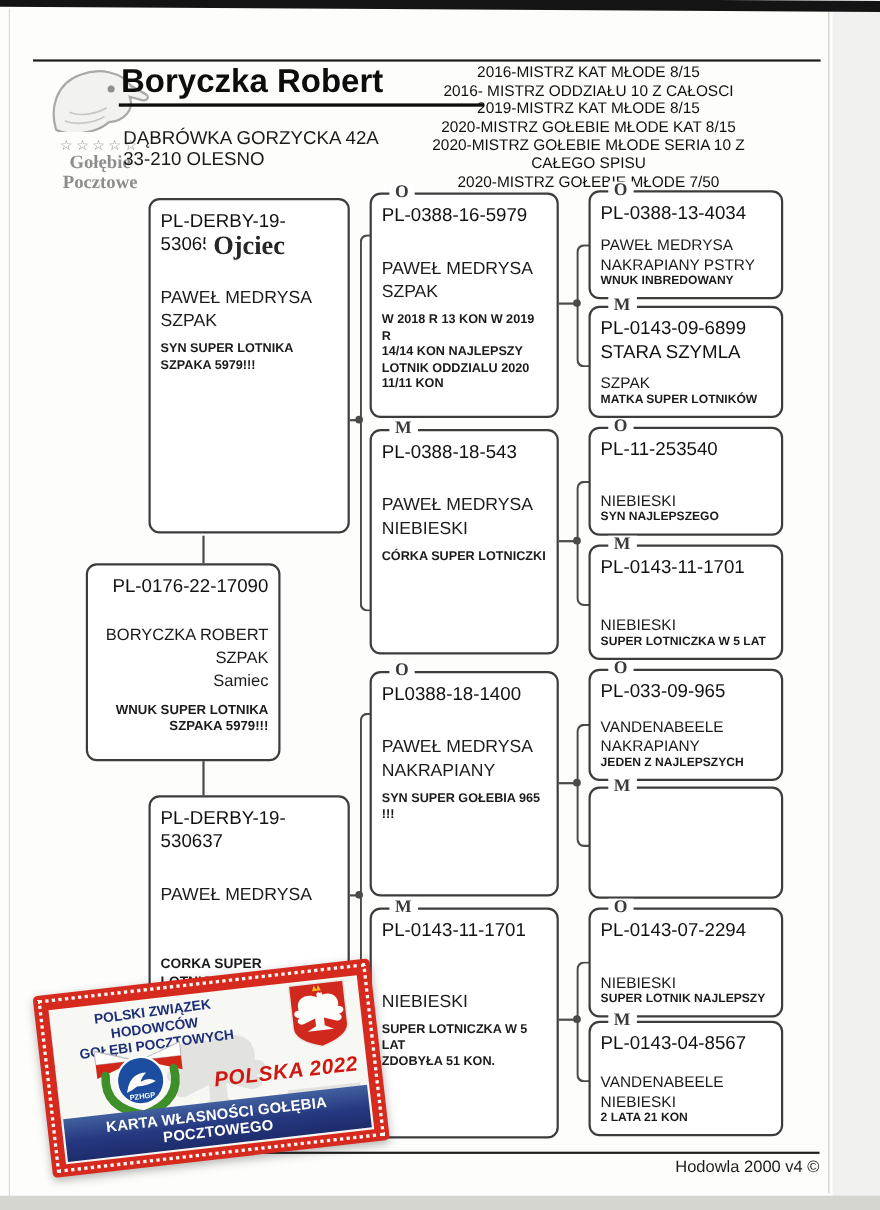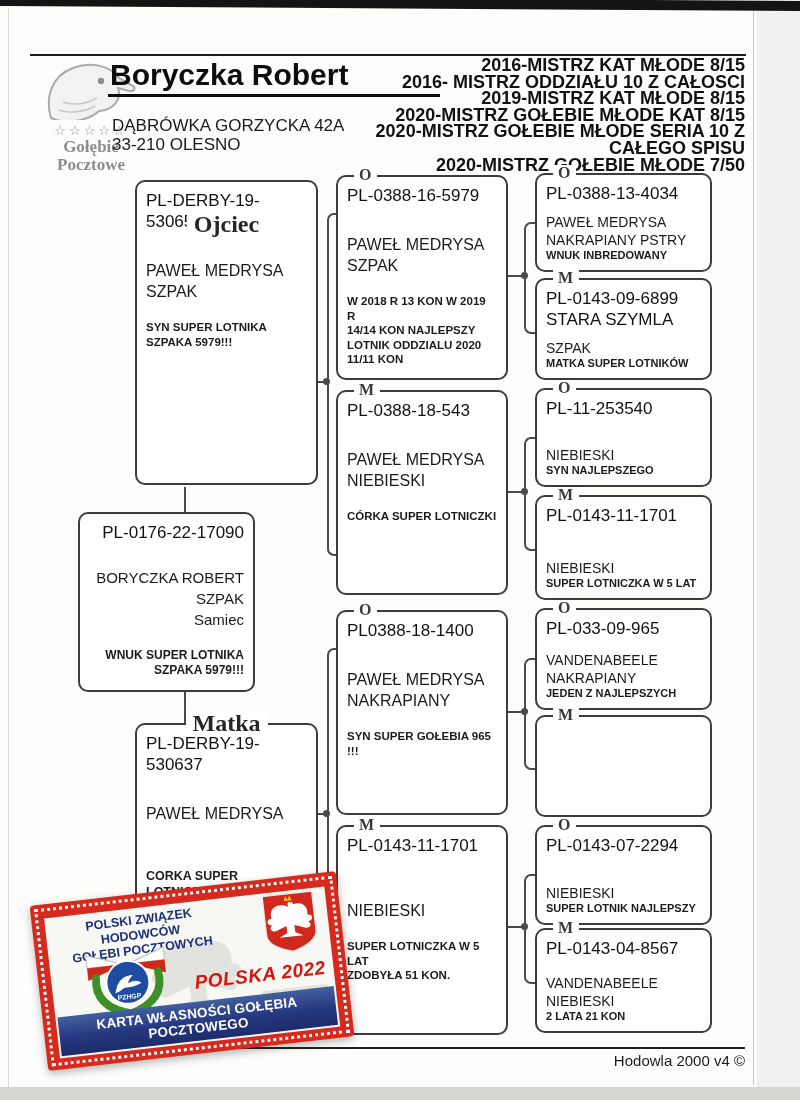--- a/index.html
+++ b/index.html
@@ -11,40 +11,40 @@
   #scan-right-strip{position:absolute;left:757px;top:0;width:43px;height:1100px;background:#f1f2f0;}
   #scan-fold{position:absolute;left:753px;top:10px;width:1px;height:1075px;background:#c9c9c4;}
   #scan-left-edge{position:absolute;left:8px;top:8px;width:1px;height:1080px;background:#d8d8d4;}
   #scan-bottom-band{position:absolute;left:0;top:1087px;width:800px;height:13px;background:#d6d6d1;z-index:6;}
 
   
   #top-rule{position:absolute;left:30px;top:54px;width:716px;height:2px;background:#1c1c1c;}
   #fancier-name{position:absolute;left:108px;top:58px;font-size:30px;font-weight:bold;color:#0d0d0d;
         border-bottom:3px solid #0d0d0d;padding:0 92px 2px 2px;white-space:nowrap;}
   #address{position:absolute;left:112px;top:100px;font-size:17px;line-height:19px;color:#1a1a1a;margin-top:16px;}
-  #achievements{position:absolute;right:55px;top:57px;width:420px;text-align:right;
-        font-size:18px;font-weight:bold;line-height:16.6px;color:#111;}
+  #achievements{position:absolute;right:55px;top:57px;width:420px;text-align:center;
+        font-size:14px;font-weight:normal;line-height:16.6px;color:#111;}
   
   #logo{position:absolute;left:36px;top:60px;width:110px;text-align:center;}
   #logo .stars{font-size:13px;letter-spacing:3px;color:#8f8f8f;line-height:14px;}
   #logo .logo-txt{font-family:"Liberation Serif", serif;font-weight:bold;font-size:17px;
         line-height:18px;color:#8d8d8d;}
 
   
   .box{position:absolute;background:#fff;border:2px solid #3c3c3c;border-radius:10px;
        padding:8px 9px;box-sizing:border-box;z-index:2;}
   .tag{position:absolute;top:-10px;left:16px;background:#fff;padding:0 5px;
        font-family:"Liberation Serif", serif;font-weight:bold;font-size:16px;line-height:16px;
        color:#3a3a3a;letter-spacing:1px;z-index:3;}
   .sec-title{position:absolute;z-index:3;text-align:center;
        font-family:"Liberation Serif", serif;font-weight:bold;color:#262626;}
   .sec-title span{background:#fff;padding:0 7px;}
   .ring{font-size:17px;line-height:21px;color:#121212;}
   .names{font-size:16px;line-height:21px;color:#1b1b1b;}
-  .note{font-weight:bold;font-size:11.5px;line-height:14.5px;color:#1b1b1b;margin-top:18px;}
+  .note{font-weight:bold;font-size:11.5px;line-height:14.5px;color:#1b1b1b;margin-top:8px;}
   .ggp-inner{display:flex;flex-direction:column;justify-content:space-between;height:100%;box-sizing:border-box;}
   .ggp-inner .names{font-size:14px;line-height:18px;}
   .ggp-inner .note{font-size:11px;line-height:13.5px;margin-top:0;}
 
   #box-father{left:135px;top:180px;width:183px;height:305px;}
   #box-subject{left:78px;top:512px;width:177px;height:180px;text-align:right;}
   #box-mother{left:135px;top:723px;width:183px;height:312px;}
   #title-father{left:120px;top:166px;width:213px;font-size:24px;line-height:28px;margin-top:44px;}
   #title-mother{left:120px;top:709px;width:213px;font-size:24px;line-height:28px;}
   #title-subject{left:60px;top:502px;width:213px;font-size:16.5px;line-height:21px;}
@@ -151,21 +151,20 @@
     <div>2016-MISTRZ KAT MŁODE 8/15</div>
     <div>2016- MISTRZ ODDZIAŁU 10 Z CAŁOSCI</div>
     <div>2019-MISTRZ KAT MŁODE 8/15</div>
     <div>2020-MISTRZ GOŁEBIE MŁODE KAT 8/15</div>
     <div>2020-MISTRZ GOŁEBIE MŁODE SERIA 10 Z</div>
     <div>CAŁEGO SPISU</div>
     <div>2020-MISTRZ GOŁEBIE MŁODE 7/50</div>
   </div>
 
   <div class="sec-title" id="title-father"><span>Ojciec</span></div>
-  <div class="sec-title" id="title-mother"><span>Matka</span></div>
 
   <div class="box" id="box-father">
     <div class="ring">PL-DERBY-19-530658</div>
     <div class="names gap-md">
       <div>PAWEŁ MEDRYSA</div>
       <div>SZPAK</div>
     </div>
     <div class="note">
       <div>SYN SUPER LOTNIKA</div>
       <div>SZPAKA 5979!!!</div>

